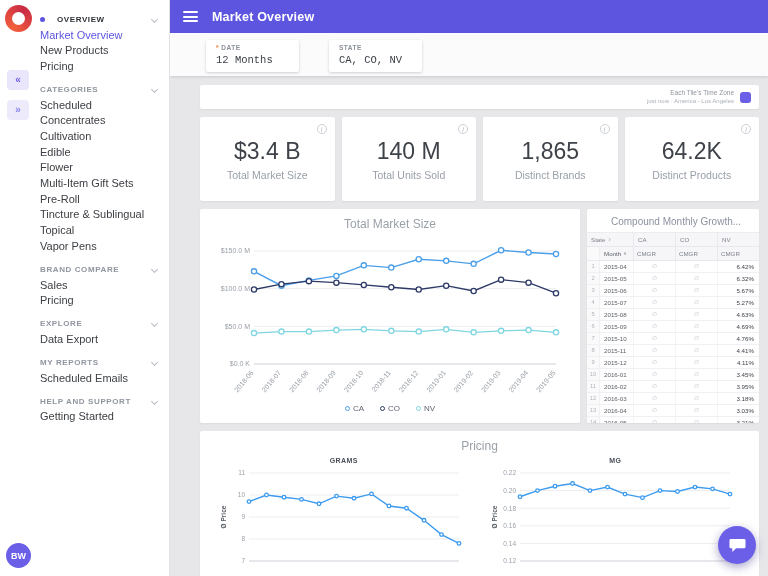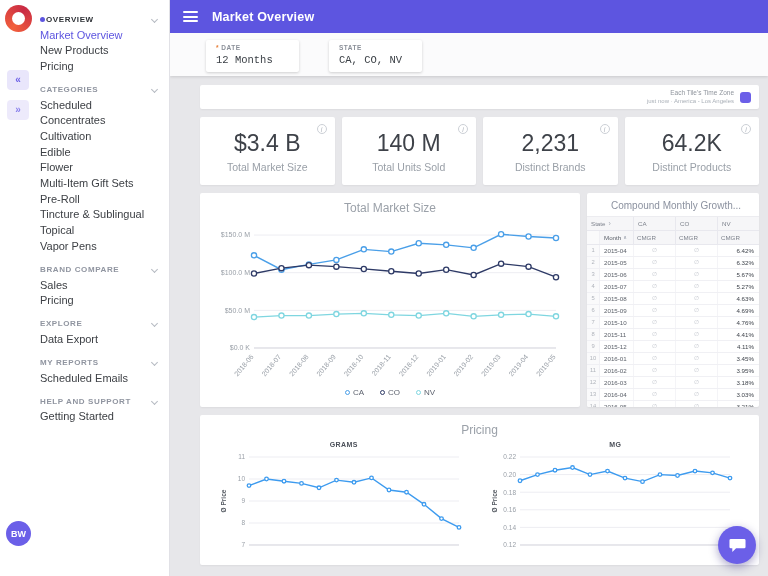--- a/index.html
+++ b/index.html
@@ -8,24 +8,24 @@
   svg text { font-family: "Liberation Sans", sans-serif; }
 
   
   .sidebar { position: absolute; left: 0; top: 0; width: 170px; height: 576px; background: #fff; border-right: 1px solid #e1e1e6; display: flex; z-index: 5; }
   .rail { width: 36px; display: flex; flex-direction: column; align-items: center; padding-top: 5px; position: relative; flex: 0 0 36px; }
   .logo { width: 27px; height: 27px; border-radius: 50%; background: conic-gradient(from 210deg, #f2603c, #c92a44, #f2603c); position: relative; }
   .logo::after { content: ''; position: absolute; inset: 7px; background: #fff; border-radius: 50%; }
   .rail-btn { width: 22px; height: 20px; border: none; border-radius: 4px; background: #e9e6fb; color: #6b5fe8; font-size: 10px; font-weight: bold; cursor: pointer; line-height: 18px; }
   .rail-btn.first { margin-top: 38px; }
   .rail-btn.second { margin-top: 10px; opacity: .8; }
-  .avatar { position: absolute; bottom: 30px; left: 6px; width: 25px; height: 25px; border-radius: 50%; background: #6b5fe8; color: #fff; font-size: 9px; font-weight: bold; display: flex; align-items: center; justify-content: center; cursor: pointer; }
+  .avatar { position: absolute; bottom: 8px; left: 6px; width: 25px; height: 25px; border-radius: 50%; background: #6b5fe8; color: #fff; font-size: 9px; font-weight: bold; display: flex; align-items: center; justify-content: center; cursor: pointer; }
   .nav { flex: 1; padding: 4px 6px 0 2px; overflow: hidden; }
   .nav-section { margin-bottom: 2px; }
-  .nav-header { display: flex; align-items: center; gap: 1px; font-size: 8px; font-weight: 700; color: #9095a0; letter-spacing: .6px; margin: 11px 2px 3px 2px; cursor: pointer; }
+  .nav-header { display: flex; align-items: center; gap: 12px; font-size: 8px; font-weight: 700; color: #9095a0; letter-spacing: .6px; margin: 11px 2px 3px 2px; cursor: pointer; }
   .nav-header-main { color: #2f3237; }
   .dot { width: 5px; height: 5px; border-radius: 50%; background: #5d55e0; flex: 0 0 5px; }
   .chev { width: 5px; height: 5px; border-right: 1.3px solid #b6bac2; border-bottom: 1.3px solid #b6bac2; transform: rotate(45deg); margin-left: auto; margin-right: 4px; flex: 0 0 5px; }
   .nav-item { font-size: 11px; color: #3d4045; padding: 1.6px 2px; line-height: 12.5px; cursor: pointer; white-space: nowrap; }
   .nav-item.active { color: #5d55e0; }
 
   
   .topbar { position: absolute; left: 170px; top: 0; right: 0; height: 33px; background: #5d55e0; display: flex; align-items: center; padding-left: 13px; z-index: 4; }
   .hamburger { width: 16px; cursor: pointer; }
   .hamburger span { display: block; width: 15px; height: 2px; background: #fff; margin: 2.5px 0; border-radius: 1px; }
@@ -42,21 +42,21 @@
   
   .main { position: absolute; left: 170px; top: 76px; right: 0; bottom: 0; padding: 9px 9px 0 30px; overflow: hidden; }
   .tile { background: #fff; border-radius: 2px; box-shadow: 0 1px 2px rgba(0,0,0,.05); }
 
   .tz-bar { height: 24px; display: flex; align-items: center; justify-content: flex-end; gap: 6px; padding: 0 8px; background: #fff; border-radius: 2px; box-shadow: 0 1px 2px rgba(0,0,0,.05); }
   .tz-text { text-align: right; line-height: 8px; }
   .tz-line1 { font-size: 6.5px; color: #8f949c; }
   .tz-line2 { font-size: 6px; color: #aab0b8; }
   .tz-icon { width: 11px; height: 11px; border-radius: 3px; background: #6b5fe8; cursor: pointer; flex: 0 0 11px; }
 
-  .kpi-row { display: flex; gap: 7px; margin-top: 8px; height: 68px; }
+  .kpi-row { display: flex; gap: 7px; margin-top: 8px; height: 84px; }
   .kpi-tile { flex: 1; background: #fff; border-radius: 2px; position: relative; display: flex; flex-direction: column; align-items: center; justify-content: center; gap: 4px; box-shadow: 0 1px 2px rgba(0,0,0,.05); }
   .kpi-value { font-size: 23px; color: #3e4249; }
   .kpi-label { font-size: 10.5px; color: #9aa0a8; }
   .kpi-info { position: absolute; top: 7px; right: 8px; width: 10px; height: 10px; border: 1px solid #ccd0d6; border-radius: 50%; color: #b3b8c0; font-size: 7px; line-height: 9px; text-align: center; font-style: italic; cursor: pointer; }
 
   .charts-row { display: flex; gap: 7px; margin-top: 8px; height: 214px; }
   .market-tile { flex: 1; padding: 5px 8px; display: flex; flex-direction: column; align-items: center; overflow: hidden; }
   .tile-title { font-size: 12px; font-weight: 400; color: #9ba1a9; margin: 3px 0 1px; text-align: center; }
   .legend { display: flex; gap: 16px; justify-content: center; font-size: 8px; color: #5f6470; margin-top: -4px; }
   .legend-item { display: flex; align-items: center; gap: 3px; cursor: pointer; }
@@ -195,21 +195,21 @@
         <div class="kpi-value">$3.4 B</div>
         <div class="kpi-label">Total Market Size</div>
       </div>
       <div class="kpi-tile">
         <div class="kpi-info">i</div>
         <div class="kpi-value">140 M</div>
         <div class="kpi-label">Total Units Sold</div>
       </div>
       <div class="kpi-tile">
         <div class="kpi-info">i</div>
-        <div class="kpi-value">2,231</div>
+        <div class="kpi-value">1,865</div>
         <div class="kpi-label">Distinct Brands</div>
       </div>
       <div class="kpi-tile">
         <div class="kpi-info">i</div>
         <div class="kpi-value">64.2K</div>
         <div class="kpi-label">Distinct Products</div>
       </div>
     </div>
 
   <div class="charts-row">

